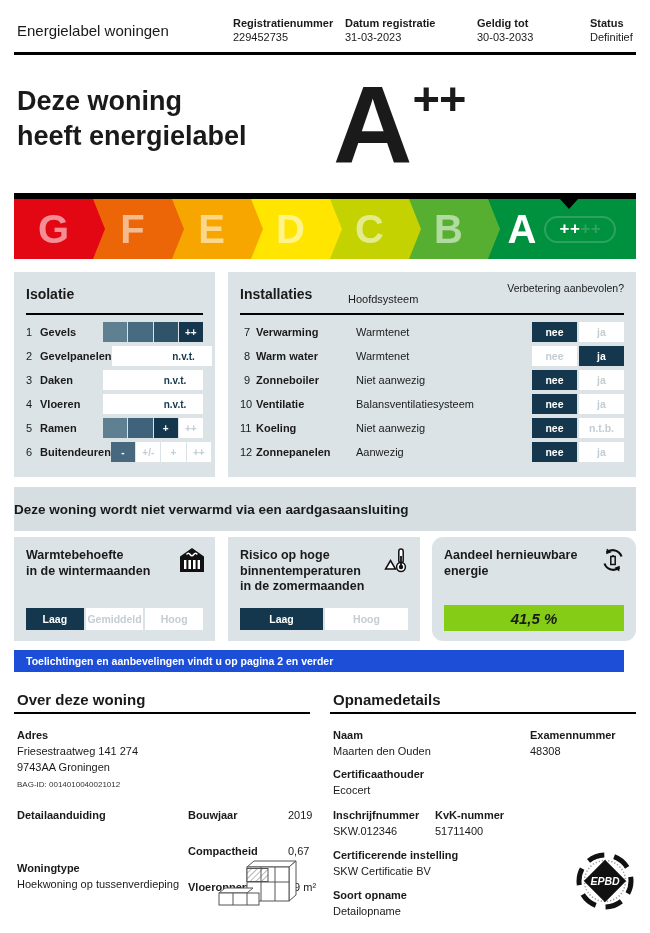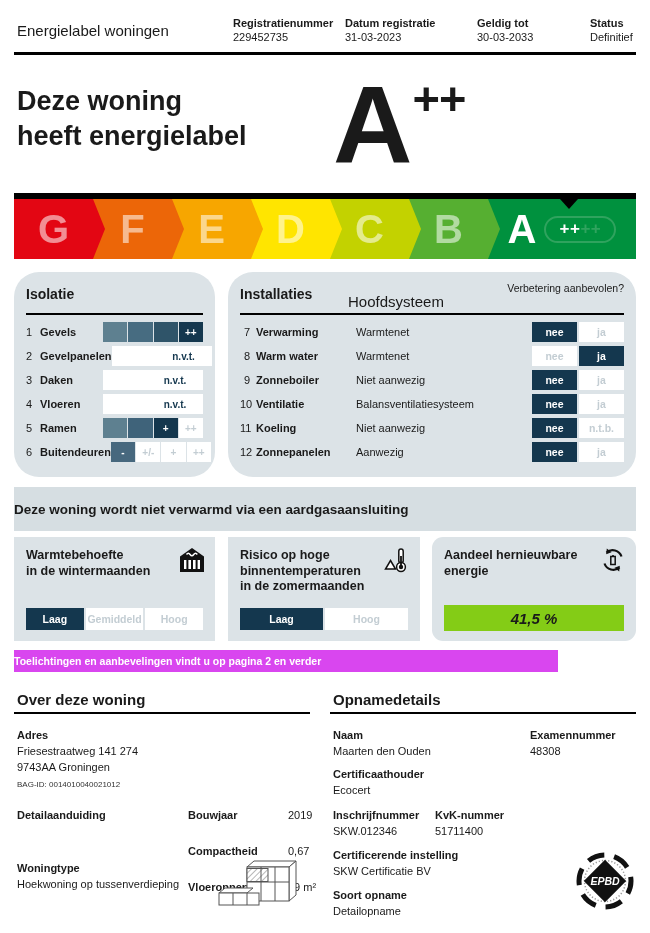--- a/index.html
+++ b/index.html
@@ -29,32 +29,32 @@
   .band:first-child{margin-left:0;}
   .band:last-child{width:148px;clip-path:none;gap:8px;}
   .band-letter{font-size:40px;font-weight:bold;color:rgba(255,255,255,.55);transform:translateX(-6px);}
   .band-letter.active-letter{color:#fff;transform:none;}
   .band-pill{display:inline-flex;align-items:center;justify-content:center;width:72px;height:27px;
     border:2px solid #2fa35e;border-radius:16px;font-size:17px;font-weight:bold;letter-spacing:.5px;box-sizing:border-box;}
   .pp-on{color:#fff;}
   .pp-off{color:#2fa35e;}
 
   
-  .panel{position:absolute;top:272px;height:205px;background:#dce3e7;box-sizing:border-box;border-radius:25px;}
+  .panel{position:absolute;top:272px;height:205px;background:#dce3e7;box-sizing:border-box;}
   #iso-panel{left:14px;width:201px;}
   #inst-panel{left:228px;width:408px;}
   .panel-title{position:absolute;left:12px;top:14px;font-size:14px;font-weight:bold;}
   .panel-rule{position:absolute;left:12px;right:12px;top:41px;height:2px;background:#000;}
   .panel-rows{position:absolute;left:12px;right:12px;top:50px;}
   .iso-row{display:grid;grid-template-columns:14px 1fr 100px;align-items:center;height:20px;margin-bottom:4px;font-size:11px;}
   .inst-row{display:grid;grid-template-columns:16px 100px 1fr 94px;align-items:center;height:20px;margin-bottom:4px;font-size:11px;}
   .inst-row .row-num{text-align:right;padding-right:6px;}
   .row-label{font-weight:bold;}
   .row-system{font-size:11px;}
-  .inst-hoofd{position:absolute;left:120px;top:21px;font-size:15px;}
+  .inst-hoofd{position:absolute;left:120px;top:21px;font-size:11px;}
   .inst-verb{position:absolute;right:12px;top:9px;font-size:10.5px;line-height:14px;text-align:right;}
   .segbar{display:grid;grid-template-columns:repeat(4,1fr);gap:1px;height:20px;}
   .seg{display:flex;align-items:center;justify-content:center;font-size:10px;font-weight:bold;}
   .nvt{height:20px;background:#fff;display:flex;align-items:center;justify-content:center;
     font-size:10px;font-weight:bold;color:#14374e;padding-left:44px;}
   .btngroup{display:flex;gap:2px;justify-content:flex-end;}
   .pill-btn{width:45px;height:20px;display:flex;align-items:center;justify-content:center;
     font-size:10.5px;font-weight:bold;background:#fff;color:#c3cdd3;}
   .pill-btn.active{background:#14374e;color:#fff;}
 
@@ -68,22 +68,22 @@
   #box2{left:228px;width:192px;}
   #box3{left:432px;width:204px;border-radius:11px;}
   .box-title{font-size:12.5px;font-weight:bold;line-height:15.5px;padding-right:28px;}
   .box-icon{position:absolute;top:10px;right:10px;width:26px;height:26px;}
   .box-buttons{position:absolute;left:12px;right:12px;bottom:11px;display:flex;gap:2px;}
   .box-buttons .pill-btn{flex:1;height:22px;width:auto;}
   .value-box{position:absolute;left:12px;right:12px;bottom:10px;height:26px;background:#84cc16;
     display:flex;align-items:center;justify-content:center;font-size:15px;font-weight:bold;font-style:italic;}
 
   
-  .page-banner{position:absolute;left:14px;top:650px;width:544px;height:22px;background:#d946ef;color:#fff;
-    display:flex;align-items:center;box-sizing:border-box;font-size:10.5px;font-weight:bold;}
+  .page-banner{position:absolute;left:14px;top:650px;width:610px;height:22px;background:#1d4ed8;color:#fff;
+    display:flex;align-items:center;box-sizing:border-box;padding-left:12px;font-size:10.5px;font-weight:bold;}
 
   
   .sec-title{position:absolute;font-size:15px;font-weight:bold;}
   #woning-title{left:17px;top:691px;}
   #opname-title{left:333px;top:691px;}
   .sec-rule{position:absolute;top:712px;height:2px;background:#000;}
   #woning-rule{left:14px;width:296px;}
   #opname-rule{left:330px;width:306px;}
   .block{position:absolute;font-size:11px;line-height:16px;}
   .blabel{font-weight:bold;}

